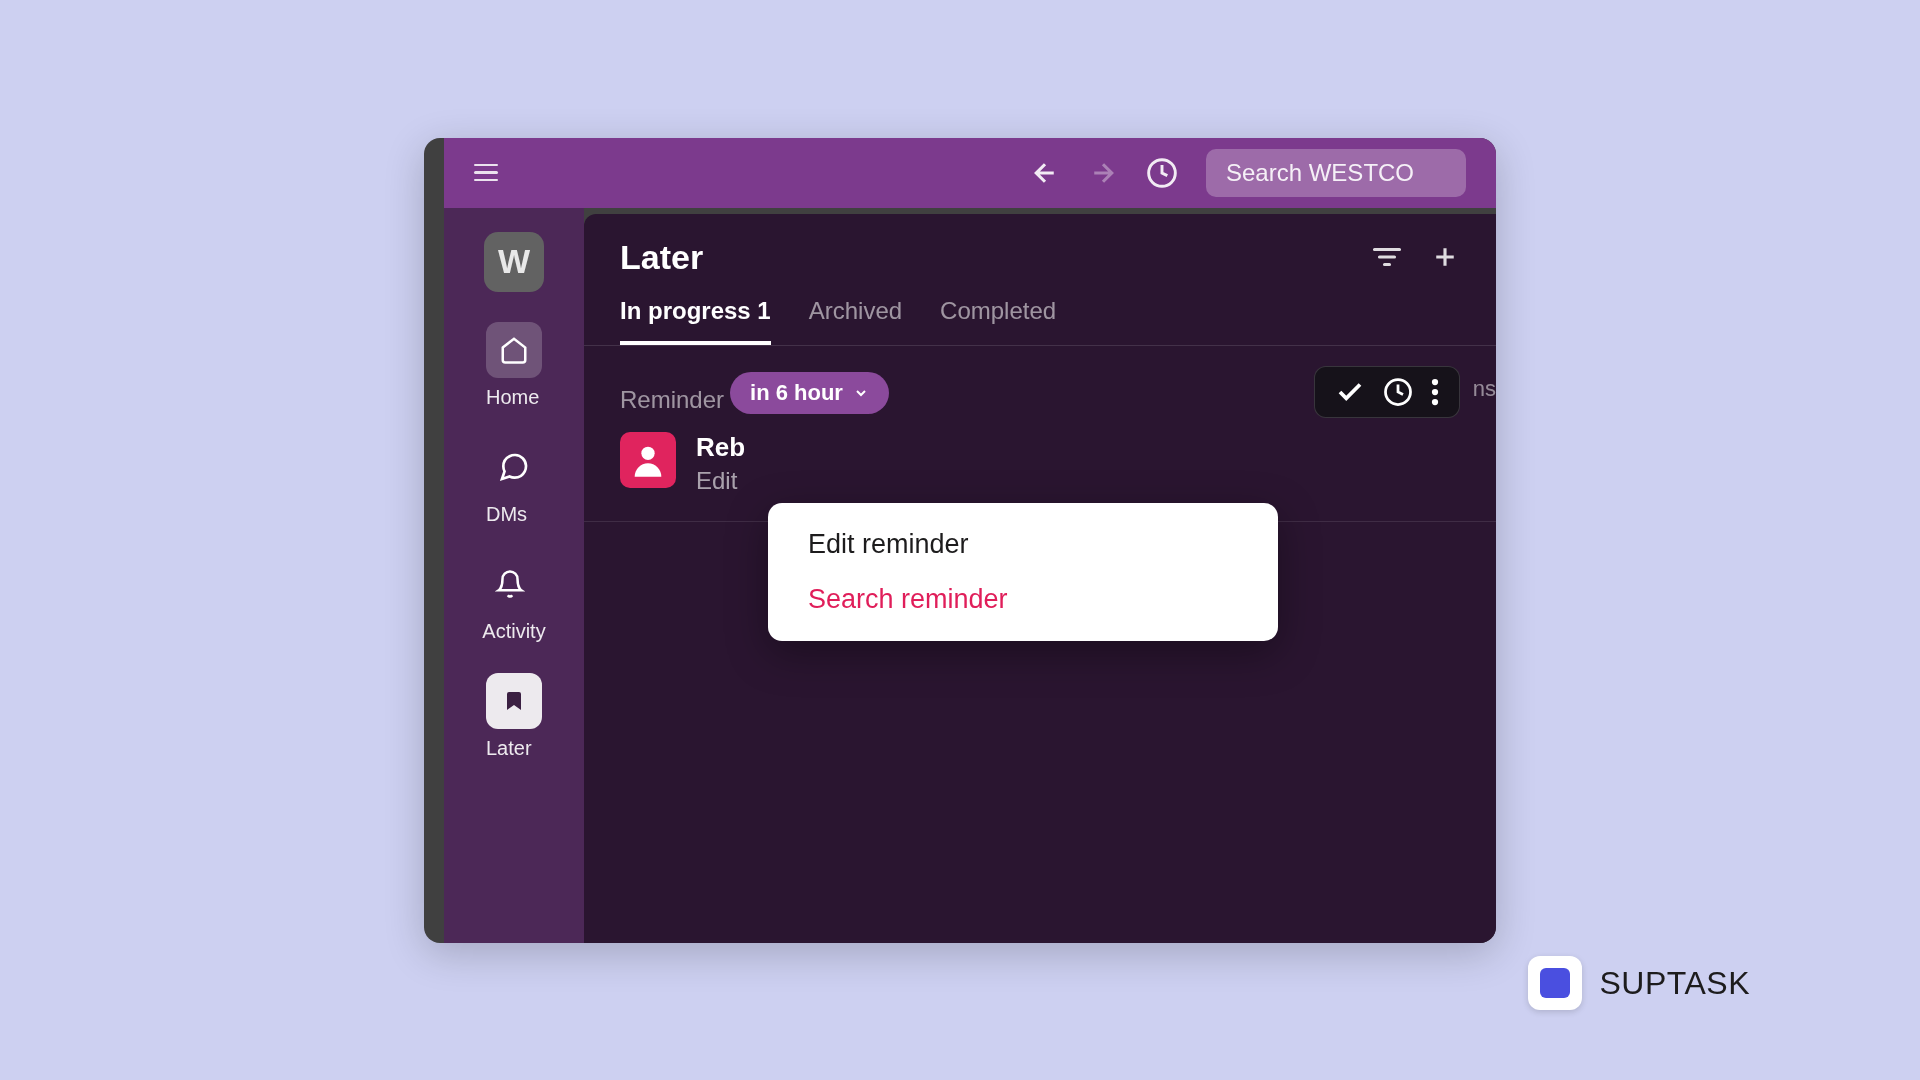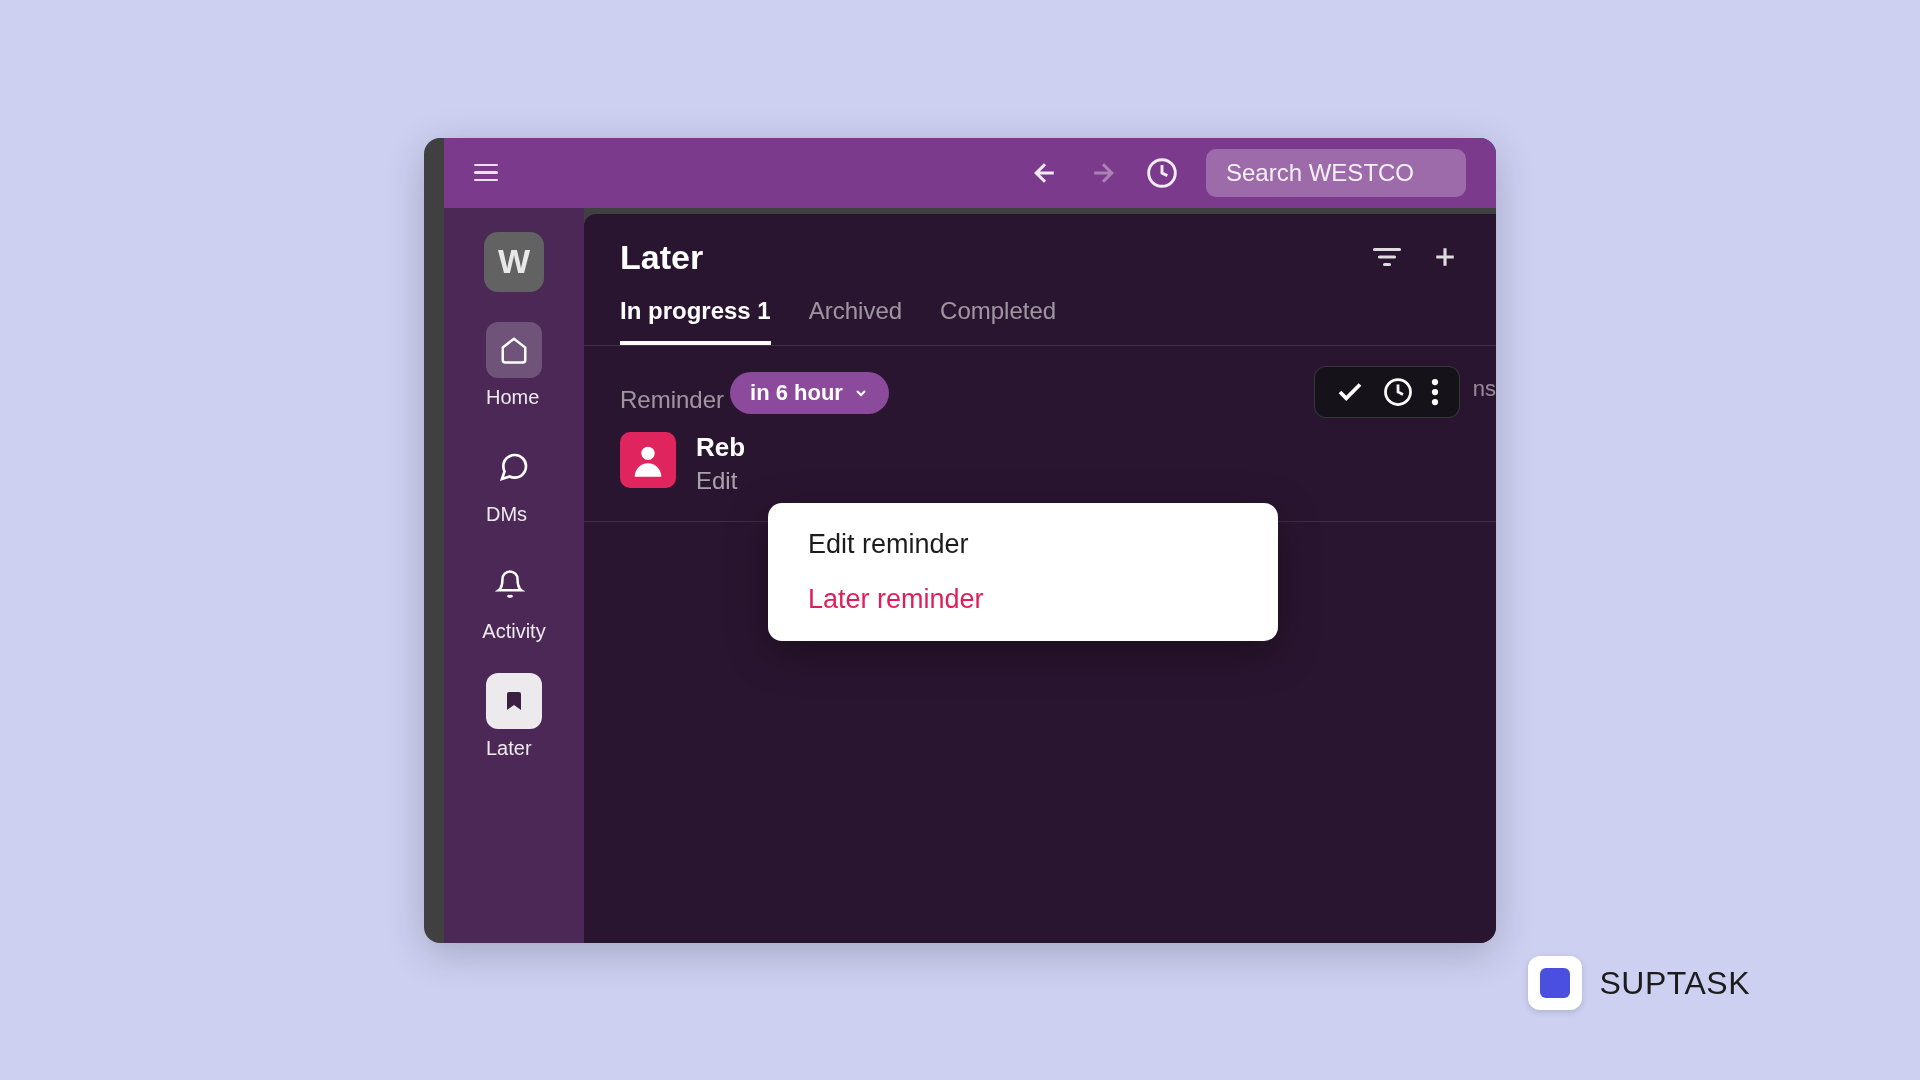--- a/index.html
+++ b/index.html
@@ -495,21 +495,21 @@
             <div class="reminder-name">Reb</div>
             <div class="reminder-desc">Edit</div>
           </div>
         </div>
       </div>
     </div>
   </div>
 
   <div class="context-menu">
     <div class="menu-item">Edit reminder</div>
-    <div class="menu-item danger">Later reminder</div>
+    <div class="menu-item danger">Search reminder</div>
   </div>
 
 </div>
 
 <div class="watermark">
   <div class="watermark-logo">
     <div class="watermark-logo-inner"></div>
   </div>
   <div class="watermark-text">SUPTASK</div>
 </div>

